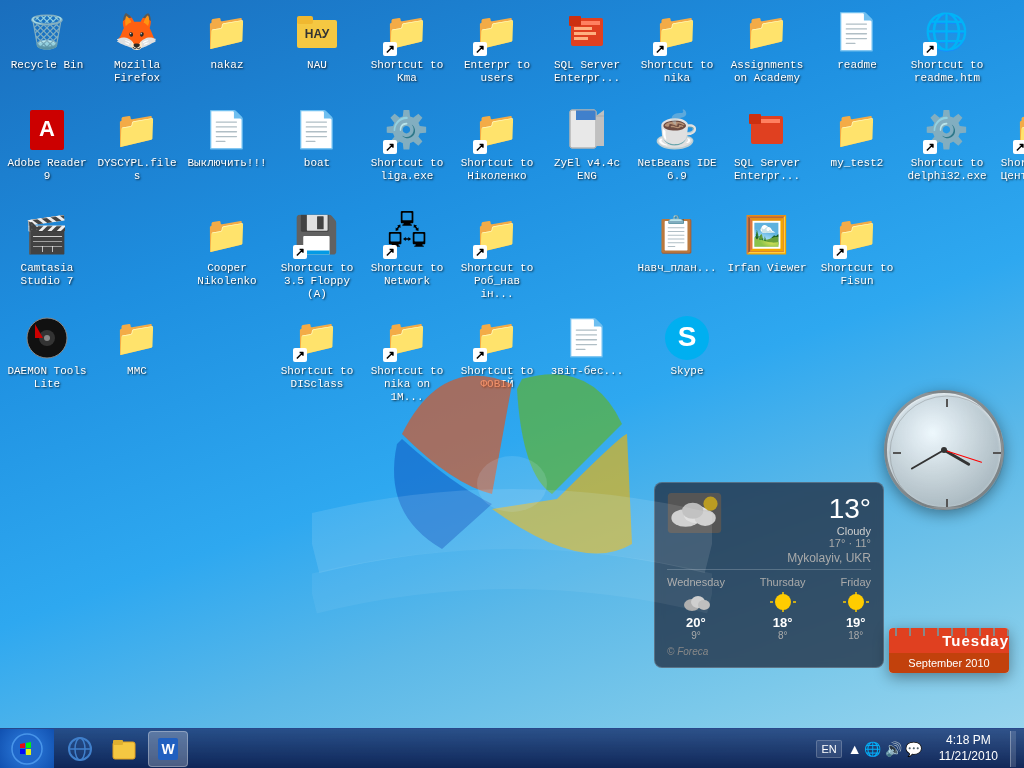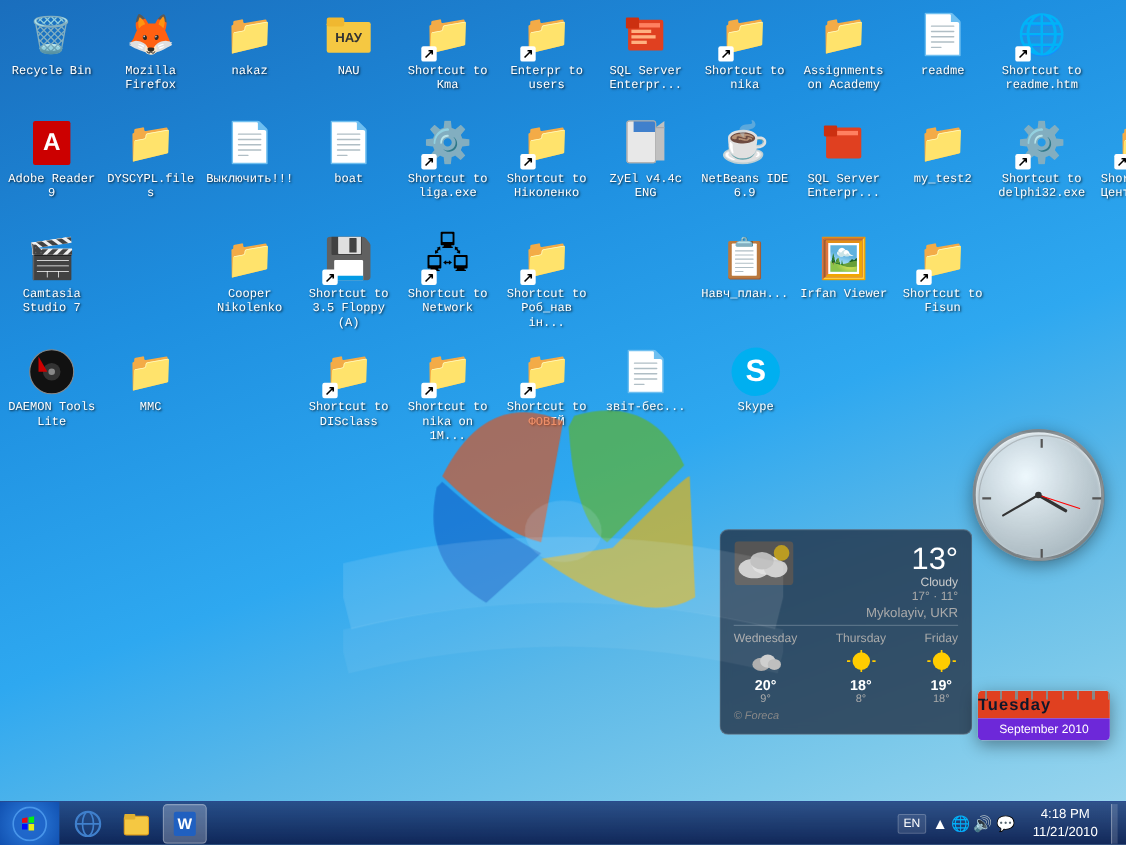--- a/index.html
+++ b/index.html
@@ -187,37 +187,37 @@
       bottom: 55px;
       right: 15px;
       width: 120px;
       background: white;
       border-radius: 4px;
       overflow: hidden;
       box-shadow: 0 4px 15px rgba(0,0,0,0.4);
     }
     .cal-header {
       background: #e04020;
-      color: #0f172a;
-      text-align: left;
+      color: #ffffff;
+      text-align: right;
       padding: 4px 0;
       font-size: 15px;
       font-weight: bold;
       letter-spacing: 1px;
     }
     .cal-day {
       font-size: 60px;
       font-weight: bold;
       color: #222;
       text-align: center;
       line-height: 1;
       padding: 5px 0 2px;
     }
     .cal-footer {
-      background: #6d28d9;
+      background: #c2410c;
       color: white;
       text-align: center;
       font-size: 11px;
       padding: 4px;
     }
     .cal-spiral {
       position: absolute;
       top: 0; left: 0; right: 0;
       height: 8px;
       background: repeating-linear-gradient(90deg, transparent 0px, transparent 6px, #888 6px, #888 8px, transparent 8px, transparent 14px);

